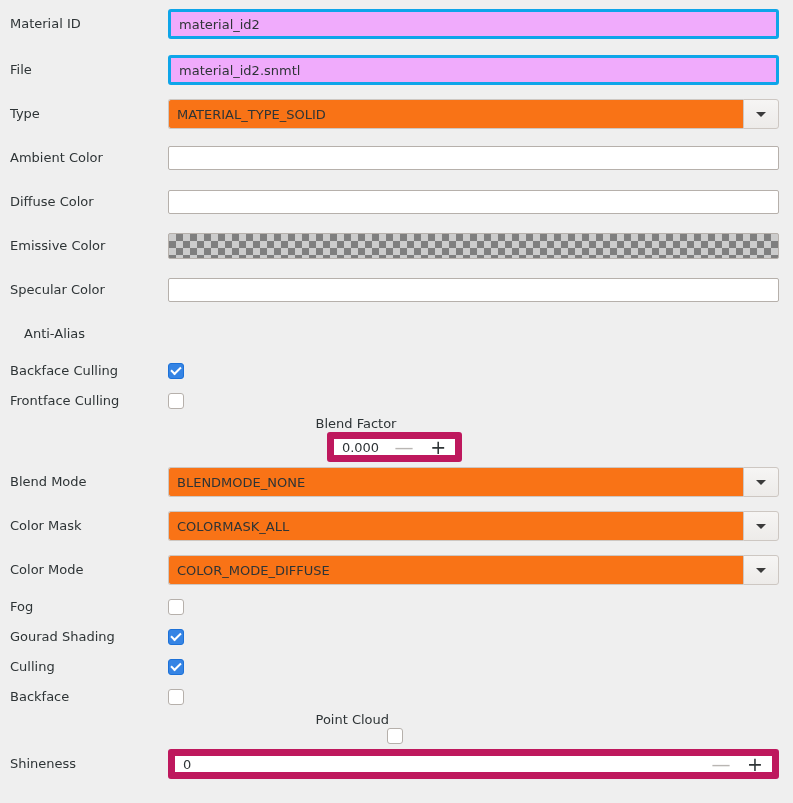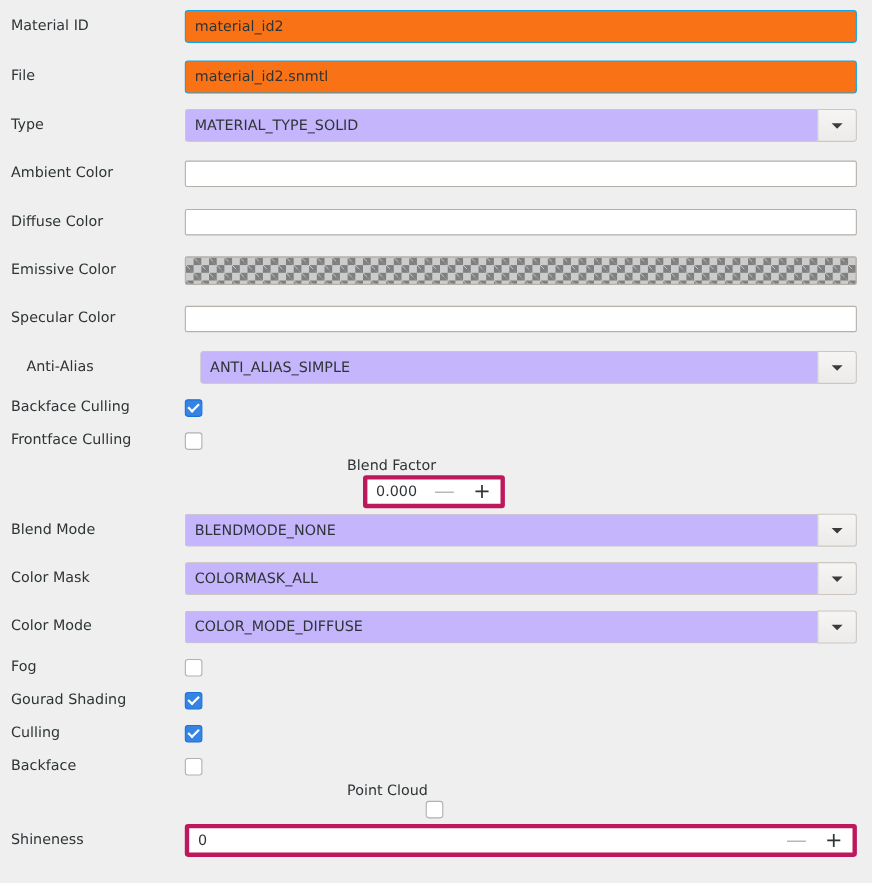--- a/index.html
+++ b/index.html
@@ -42,22 +42,22 @@
     display: flex;
     align-items: center;
     min-width: 0;
   }
 
   
   .entry {
     flex: 1;
     height: 30px;
     box-sizing: border-box;
-    background: #f97316;
-    border: 1px solid #0ea5e9;
+    background: #f0abfc;
+    border: 3px solid #0ea5e9;
     border-radius: 3px;
     display: flex;
     align-items: center;
     padding: 0 8px;
     font-size: 13px;
     color: #2e3436;
     min-width: 0;
     overflow: hidden;
     white-space: nowrap;
     text-align: right;
@@ -67,21 +67,21 @@
   .combo {
     flex: 1;
     display: flex;
     align-items: stretch;
     height: 30px;
     min-width: 0;
   }
   .combo .combo-text {
     flex: 1;
     box-sizing: border-box;
-    background: #c4b5fd;
+    background: #f97316;
     border: 1px solid #cdc7c2;
     border-right: none;
     border-radius: 3px 0 0 3px;
     display: flex;
     align-items: center;
     padding: 0 8px;
     font-size: 13px;
     overflow: hidden;
     white-space: nowrap;
     min-width: 0;
@@ -151,21 +151,21 @@
   }
 
   
   .spin {
     flex: 1;
     display: flex;
     align-items: stretch;
     height: 30px;
     box-sizing: border-box;
     background: #ffffff;
-    border: 4px solid #be185d;
+    border: 7px solid #be185d;
     border-radius: 3px;
     min-width: 0;
   }
   .spin .spin-text {
     flex: 1;
     display: flex;
     align-items: center;
     padding: 0 8px;
     font-size: 13px;
     overflow: hidden;
@@ -234,28 +234,20 @@
         </div>
       </div>
       <div class="row" style="height: 44px;">
         <div class="label">Specular Color</div>
         <div class="field">
           <div class="color-btn" style="background: rgb(255, 255, 255);"></div>
         </div>
       </div>
       <div class="row" style="height: 44px; padding-left: 24px;">
         <div class="label">Anti-Alias</div>
-        <div class="field">
-          <div class="combo">
-            <div class="combo-text">ANTI_ALIAS_SIMPLE</div>
-            <div class="combo-btn">
-              <div class="arrow-down"></div>
-            </div>
-          </div>
-        </div>
       </div>
       <div class="row" style="height: 30px;">
         <div class="label">Backface Culling</div>
         <div class="field">
           <div class="checkbox checked"></div>
         </div>
       </div>
       <div class="row" style="height: 30px;">
         <div class="label">Frontface Culling</div>
         <div class="field">

